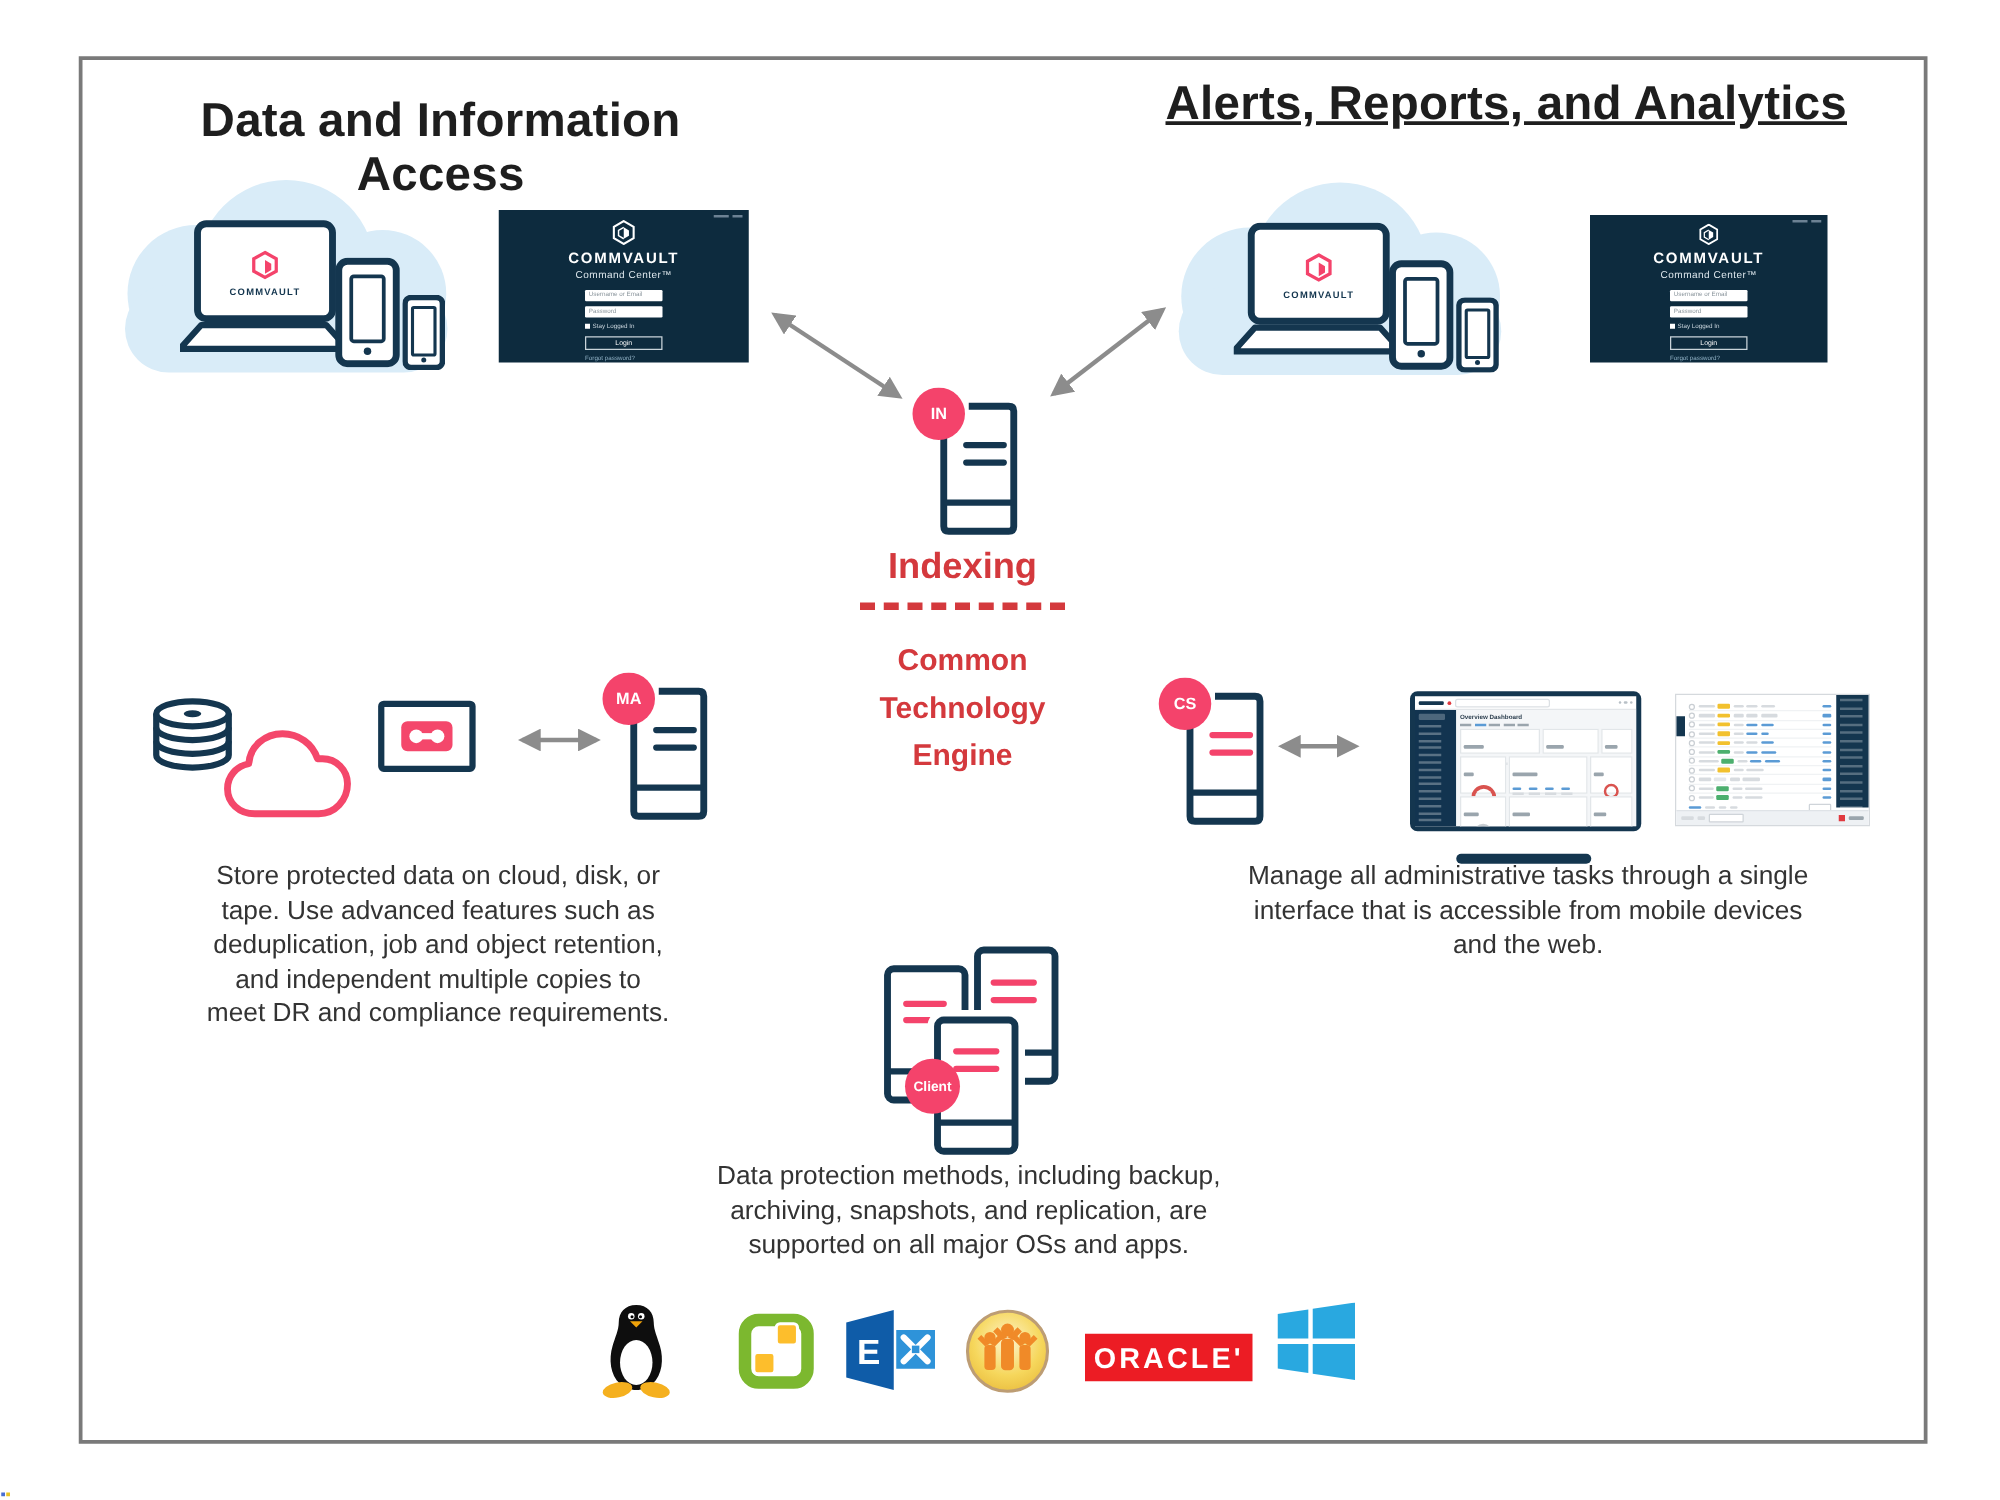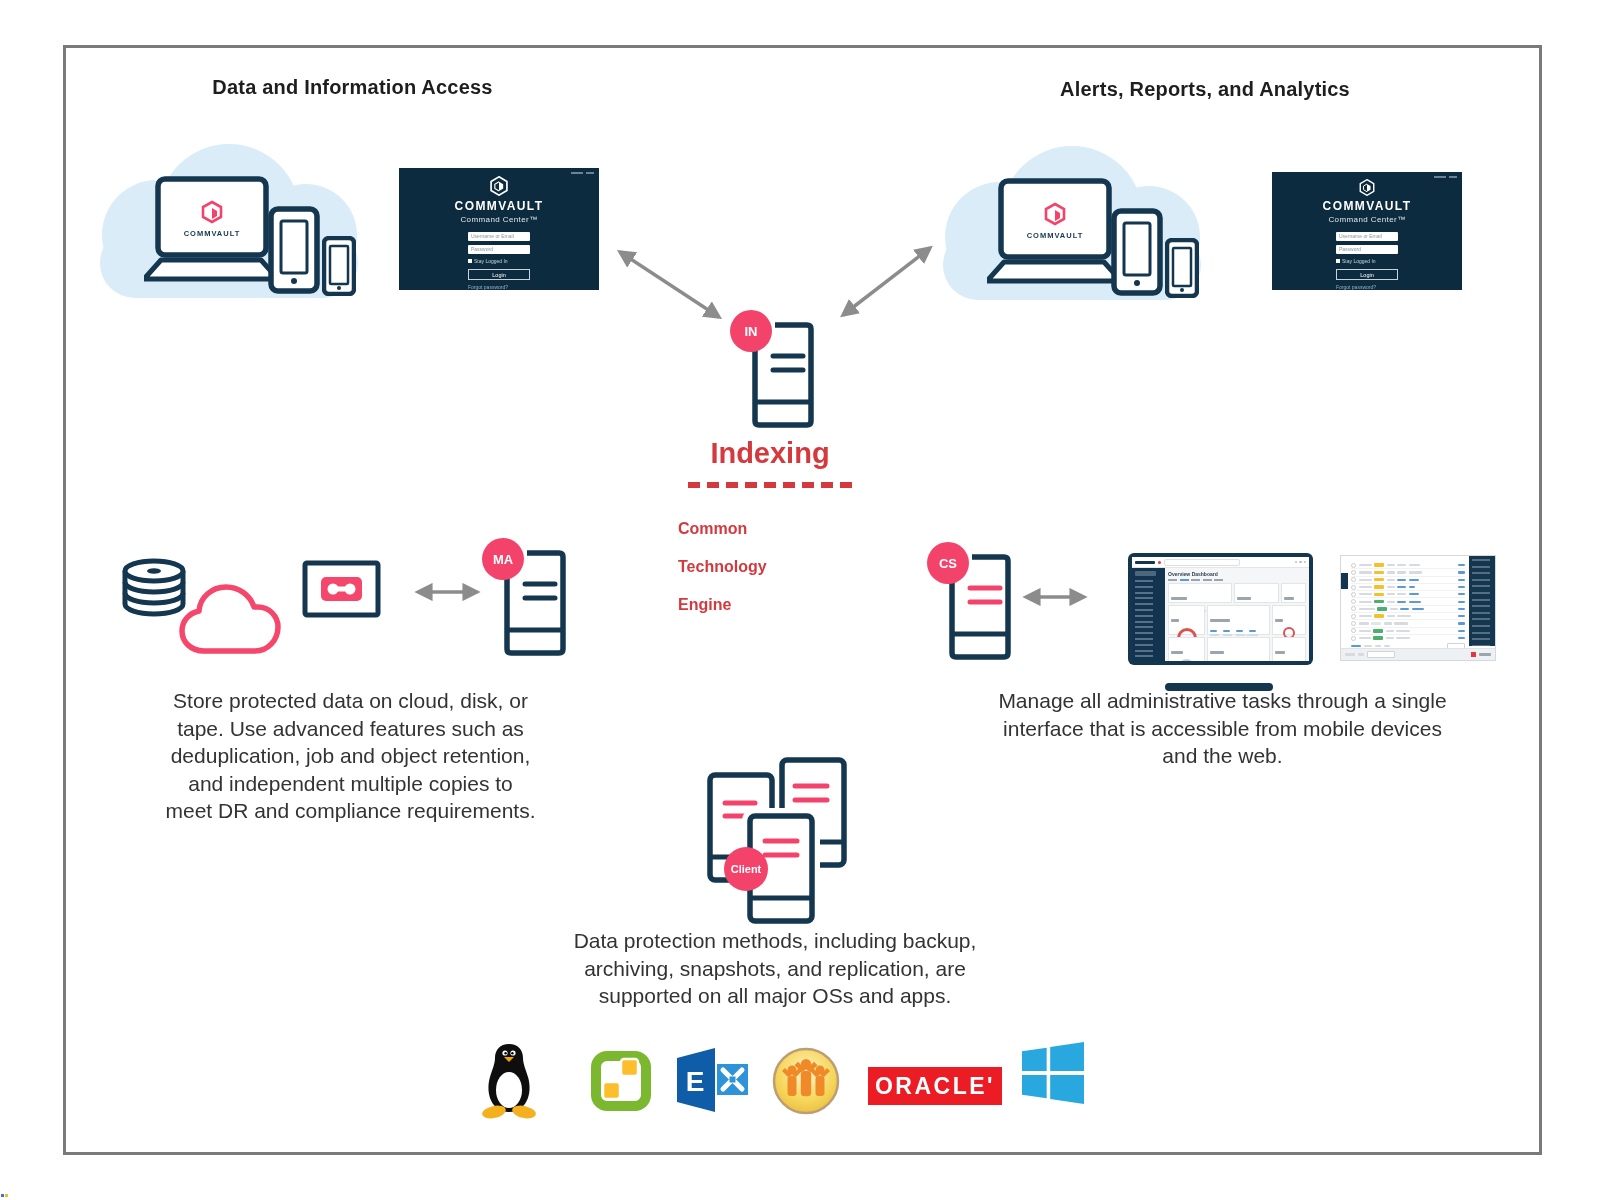--- a/index.html
+++ b/index.html
@@ -2,24 +2,24 @@
 <html><head>
 <meta charset="utf-8">
 <style>
   html,body{margin:0;padding:0;background:#fff;}
   #canvas{position:relative;width:1600px;height:1200px;background:#fff;overflow:hidden;
           font-family:"Liberation Sans","DejaVu Sans",sans-serif;}
   .abs{position:absolute;}
   .frame{left:63px;top:45px;width:1473px;height:1104px;border:3px solid #7a7a7a;background:#fff;}
 
   
-  .sec-title{position:absolute;text-align:center;font-size:20px;font-weight:700;color:#1e1e1e;letter-spacing:.2px;}
+  .sec-title{position:absolute;text-align:center;font-size:38px;font-weight:700;color:#1e1e1e;letter-spacing:.2px;}
   .desc{position:absolute;text-align:center;font-size:21px;color:#333;line-height:27.5px;white-space:pre-line;}
   .indexing{position:absolute;text-align:center;font-size:29px;font-weight:700;color:#d4393d;}
-  .engine-label{position:absolute;font-size:16px;font-weight:700;color:#d4393d;line-height:38px;white-space:pre-line;}
+  .engine-label{position:absolute;text-align:center;font-size:24px;font-weight:700;color:#d4393d;line-height:38px;white-space:pre-line;}
   .dash-divider{position:absolute;width:164px;height:0;border-top:6px dashed #d4393d;}
 
   
   .cloud{position:absolute;}
   .cloud i{position:absolute;background:#d9ecf8;border-radius:50%;display:block;}
   .cloud .base{border-radius:36px;}
 
   
   .login{position:absolute;background:#0d2b3e;display:flex;flex-direction:column;align-items:center;}
   .login .tb{position:absolute;right:5px;top:4px;}
@@ -101,21 +101,21 @@
   .oracle{position:absolute;background:#ec1c24;color:#fff;font-weight:700;display:flex;align-items:center;justify-content:center;font-size:23px;letter-spacing:2.5px;font-family:"Liberation Sans",sans-serif;}
   .artifact{position:absolute;width:3px;height:3px;}
 </style>
 </head>
 <body>
 
 <div id="canvas">
   <div class="abs frame"></div>
 
   <div class="sec-title" style="left:95px;top:76px;width:515px;">Data and Information Access</div>
-  <div class="sec-title" style="left:925px;top:78px;width:560px;">Alerts, Reports, and Analytics</div>
+  <div class="sec-title" style="left:925px;top:62px;width:560px;text-decoration:underline;">Alerts, Reports, and Analytics</div>
 
   <div class="desc" style="left:118px;top:687px;width:465px;">Store protected data on cloud, disk, or
 tape. Use advanced features such as
 deduplication, job and object retention,
 and independent multiple copies to
 meet DR and compliance requirements.</div>
   <div class="desc" style="left:950px;top:687px;width:545px;">Manage all administrative tasks through a single
 interface that is accessible from mobile devices
 and the web.</div>
   <div class="desc" style="left:525px;top:927px;width:500px;">Data protection methods, including backup,

